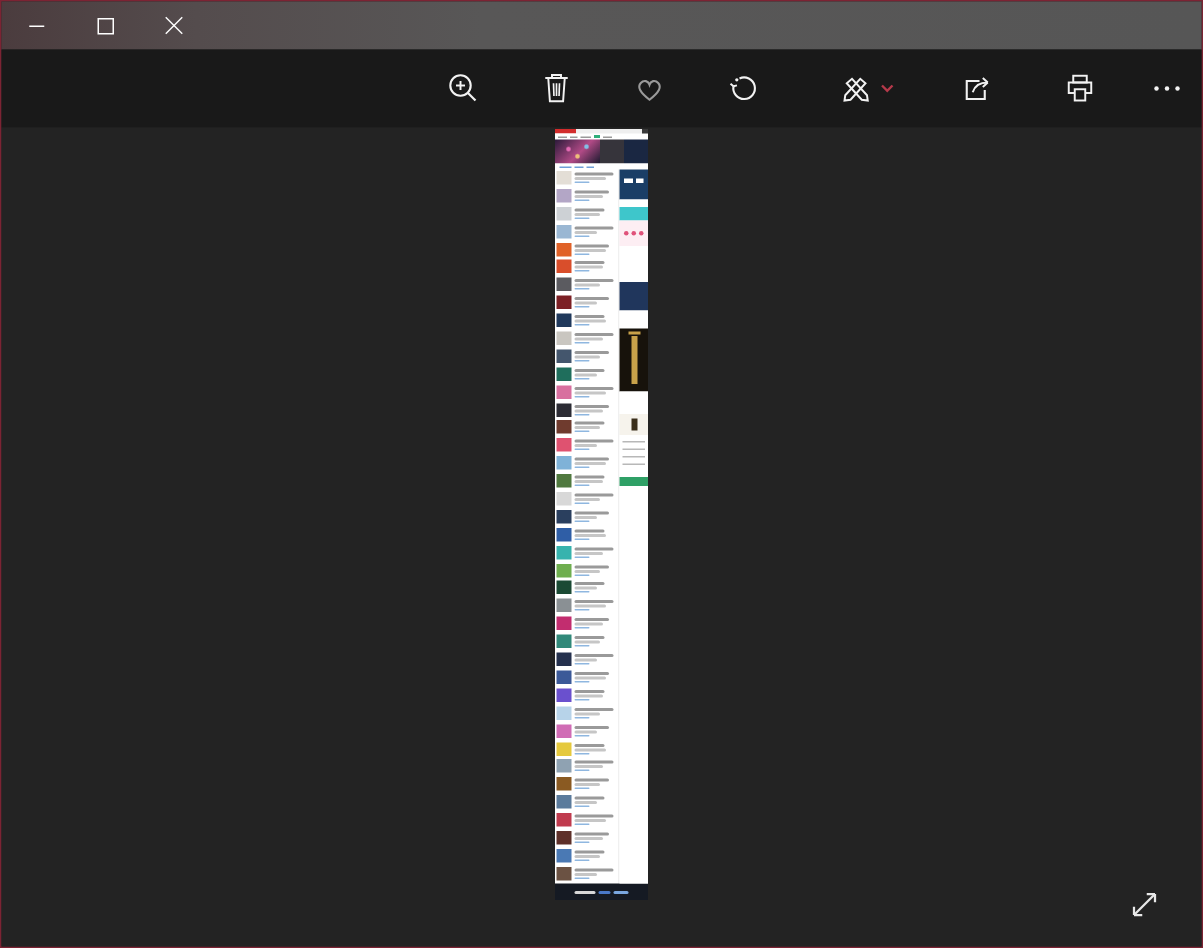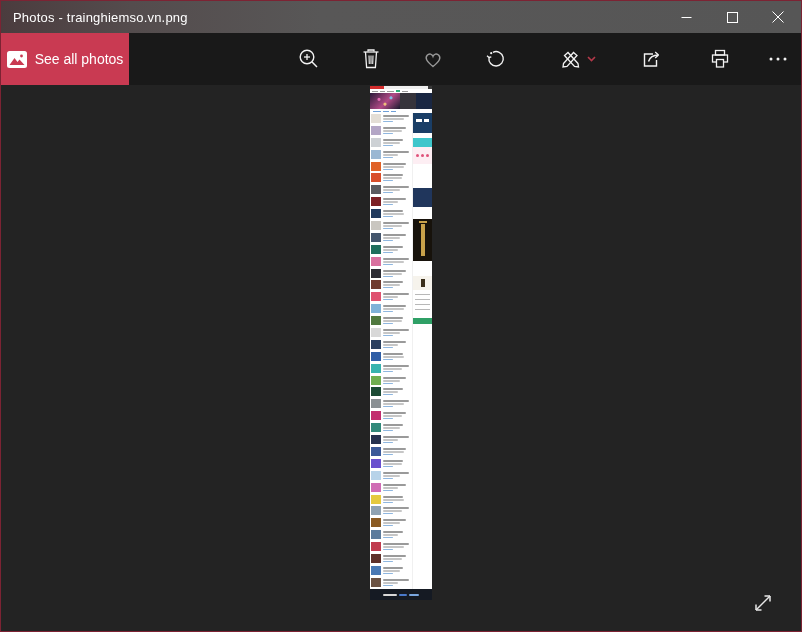--- a/index.html
+++ b/index.html
@@ -103,21 +103,20 @@
     display:flex; align-items:center; justify-content:center; cursor:default;
   }
   svg { overflow:visible; }
 </style>
 </head>
 <body>
 
 <div class="window">
 
   <div class="titlebar">
-    <div class="title">Photos - trainghiemso.vn.png</div>
     <div class="win-controls">
       <button class="win-btn">
         <svg width="11" height="11" viewBox="0 0 11 11">
           <line x1="0.5" y1="5.5" x2="10.5" y2="5.5" stroke="#ffffff" stroke-width="1"></line>
         </svg>
       </button>
       <button class="win-btn">
         <svg width="11" height="11" viewBox="0 0 11 11">
           <rect x="0.5" y="0.5" width="10" height="10" fill="none" stroke="#ffffff" stroke-width="1"></rect>
         </svg>
@@ -126,28 +125,20 @@
         <svg width="12" height="12" viewBox="0 0 12 12">
           <line x1="0.5" y1="0.5" x2="11.5" y2="11.5" stroke="#ffffff" stroke-width="1"></line>
           <line x1="11.5" y1="0.5" x2="0.5" y2="11.5" stroke="#ffffff" stroke-width="1"></line>
         </svg>
       </button>
     </div>
   </div>
 
   <div class="toolbar">
 
-    <button class="tb-btn btn-seeall">
-      <svg width="20" height="17" viewBox="0 0 20 17">
-        <rect x="0" y="0" width="20" height="17" rx="2.5" fill="#ffffff"></rect>
-        <path d="M2.5 14 L7.5 7 L10.5 11 L12.5 8.5 L17.5 14 Z" fill="#c93a52"></path>
-        <circle cx="14.5" cy="5" r="1.4" fill="#c93a52"></circle>
-      </svg>
-      <span class="lbl">See all photos</span>
-    </button>
 
 
     <button class="tb-btn icon-btn" style="left:286px">
       <svg width="22" height="22" viewBox="0 0 22 22">
         <circle cx="9" cy="9" r="6.8" fill="none" stroke="#f2f2f2" stroke-width="1.4"></circle>
         <line x1="6" y1="9" x2="12" y2="9" stroke="#f2f2f2" stroke-width="1.3"></line>
         <line x1="9" y1="6" x2="9" y2="12" stroke="#f2f2f2" stroke-width="1.3"></line>
         <line x1="13.8" y1="13.8" x2="19" y2="19" stroke="#f2f2f2" stroke-width="1.5"></line>
       </svg>
     </button>

